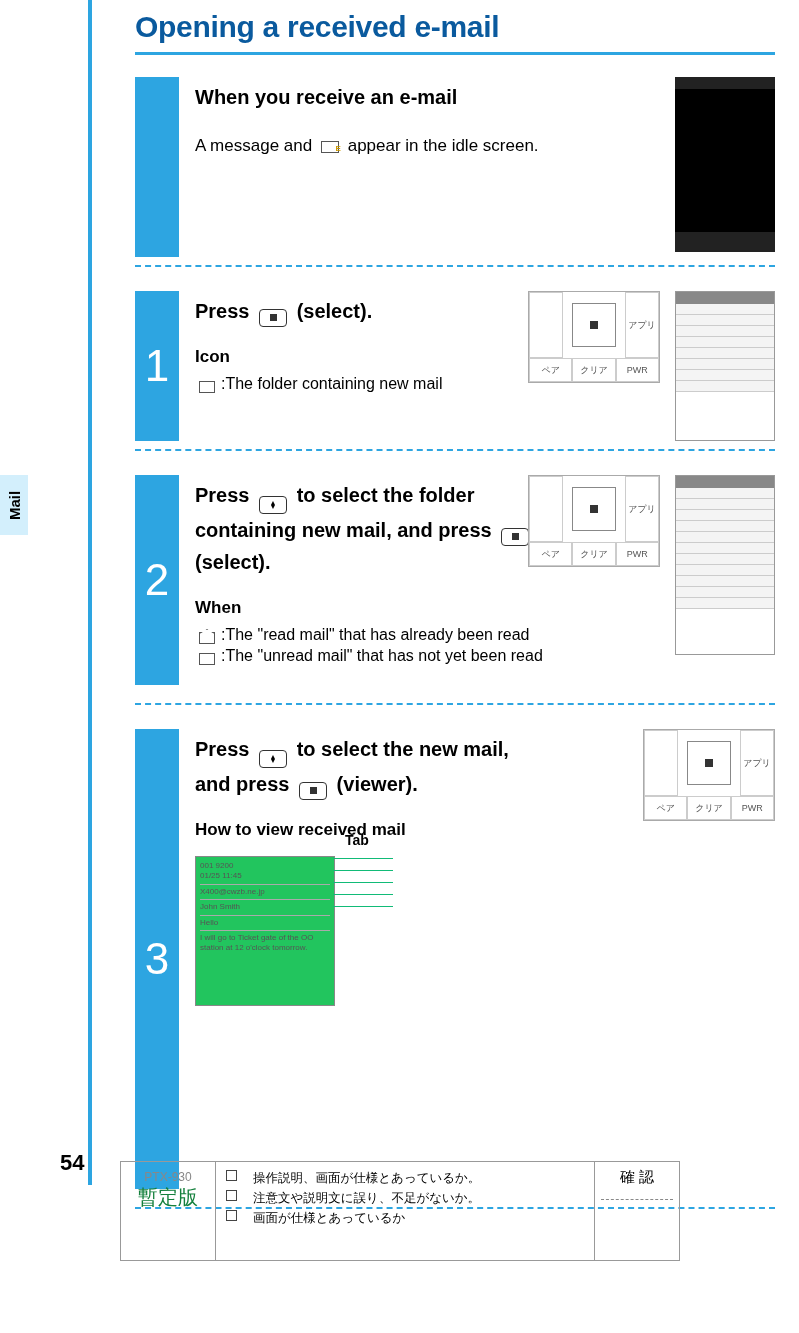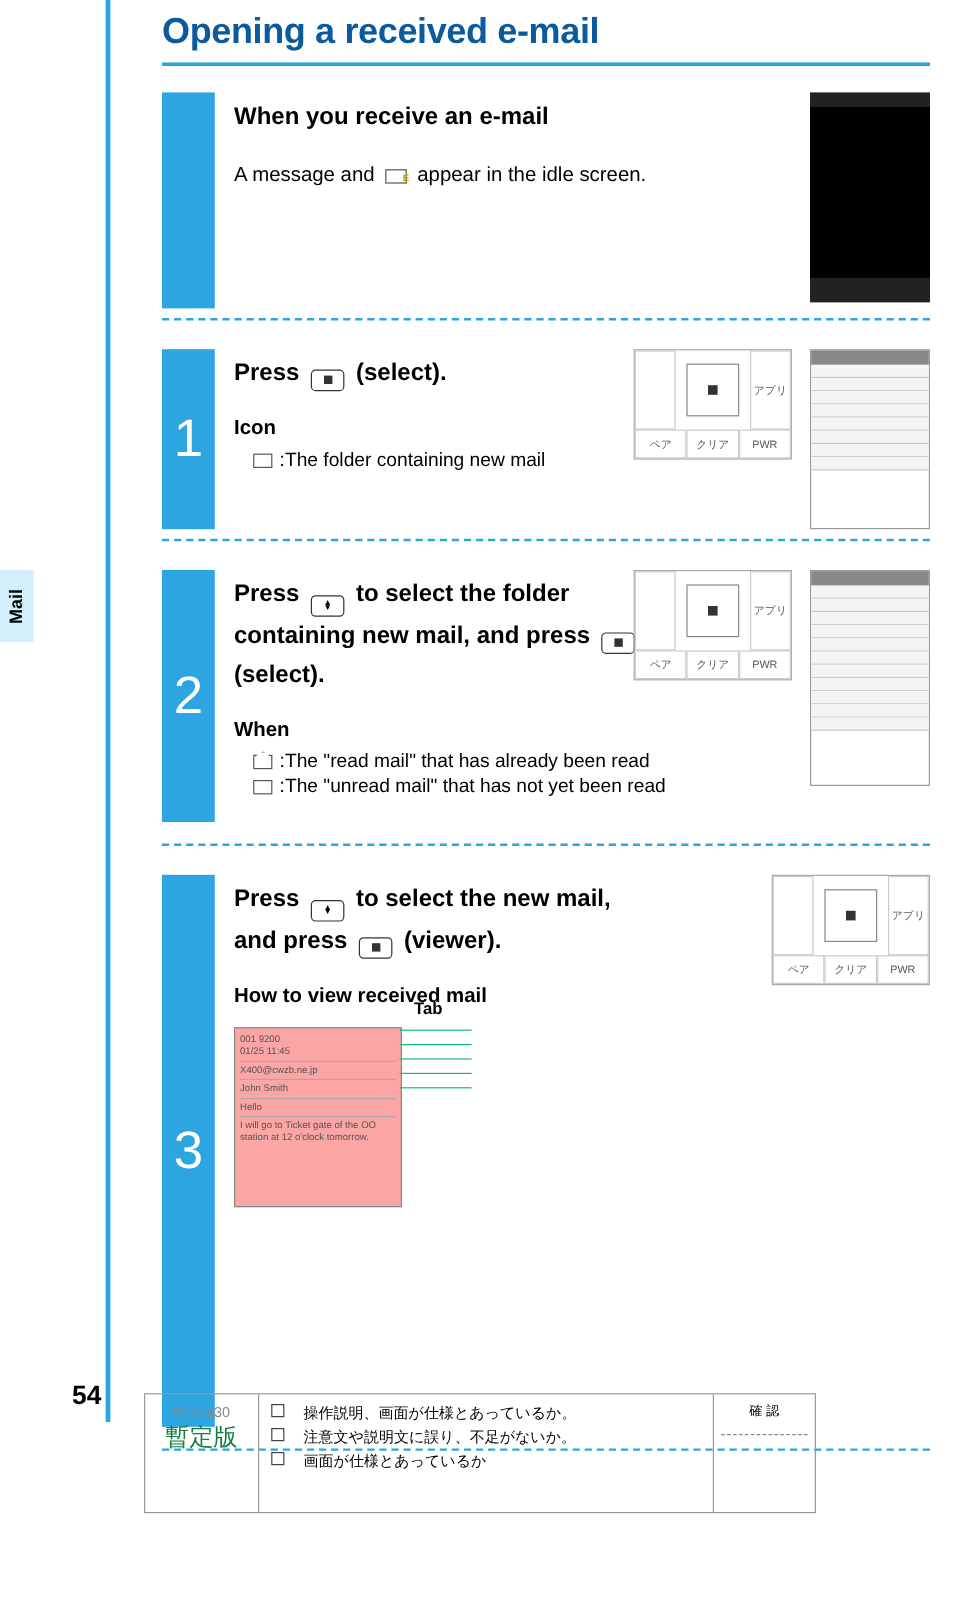--- a/index.html
+++ b/index.html
@@ -105,23 +105,23 @@
   .body-text {
     font-size: 17px;
     line-height: 1.5;
   }
   .icon-list {
     margin-top: 8px;
     font-size: 16px;
   }
   .icon-row {
     display: flex;
-    align-items: center;
+    align-items: flex-end;
     gap: 6px;
-    margin: 3px 16px;
+    margin: 3px 4px;
   }
   .mini-icon {
     width: 16px;
     height: 12px;
     border: 1px solid #555;
     display: inline-block;
     position: relative;
     flex-shrink: 0;
   }
   .mini-icon.open::before {
@@ -192,21 +192,21 @@
   }
   .kp-dpad .sq{position:absolute;width:8px;height:8px;background:#333;left:50%;top:50%;margin:-4px;}
   .kp-dpad::before,.kp-dpad::after{content:"";position:absolute;width:0;height:0;left:50%;margin-left:-3px;border-left:3px solid transparent;border-right:3px solid transparent;}
   .kp-bottom{grid-column:1/4;grid-row:2;display:grid;grid-template-columns:1fr 1fr 1fr;}
   .kp-bottom div{border:1px solid #ccc;display:flex;align-items:center;justify-content:center;font-size:9px;color:#555;}
   
   .mail-preview {
     width: 140px;
     height: 150px;
     border: 1.5px solid #888;
-    background:#fca5a5;
+    background:#22c55e;
     margin-top: 10px;
     position: relative;
     font-size: 8px;
     padding: 4px;
     line-height: 1.3;
     color:#555;
   }
   .mail-preview hr { border:none;border-top:1px solid #aaa;margin:2px 0; }
   .callout-label {
     position: absolute;
@@ -241,21 +241,21 @@
     font-size: 20px;
     color:#15803d;
     font-weight:400;
   }
   .footer-mid {
     flex:1;padding:6px 10px;font-size:12.5px;line-height:1.6;
   }
   .footer-mid .check-item { display:flex;align-items:flex-start;gap:16px; }
   .check-box { width:11px;height:11px;border:1.2px solid #444;flex-shrink:0;margin-top:2px; }
   .footer-right {
-    width: 85px;border-left:1px solid #999;padding:6px;font-size:11px;text-align:center;
+    width: 85px;border-left:1px solid #999;padding:6px;font-size:15px;text-align:center;
   }
   .footer-right .dash{border-top:1px dashed #888;margin-top:12px;}
 </style>
 </head>
 <body>
 
 <div class="left-strip">
   <div class="mail-tab">Mail</div>
   <div class="page-number">54</div>
   <div class="blue-line"></div>

